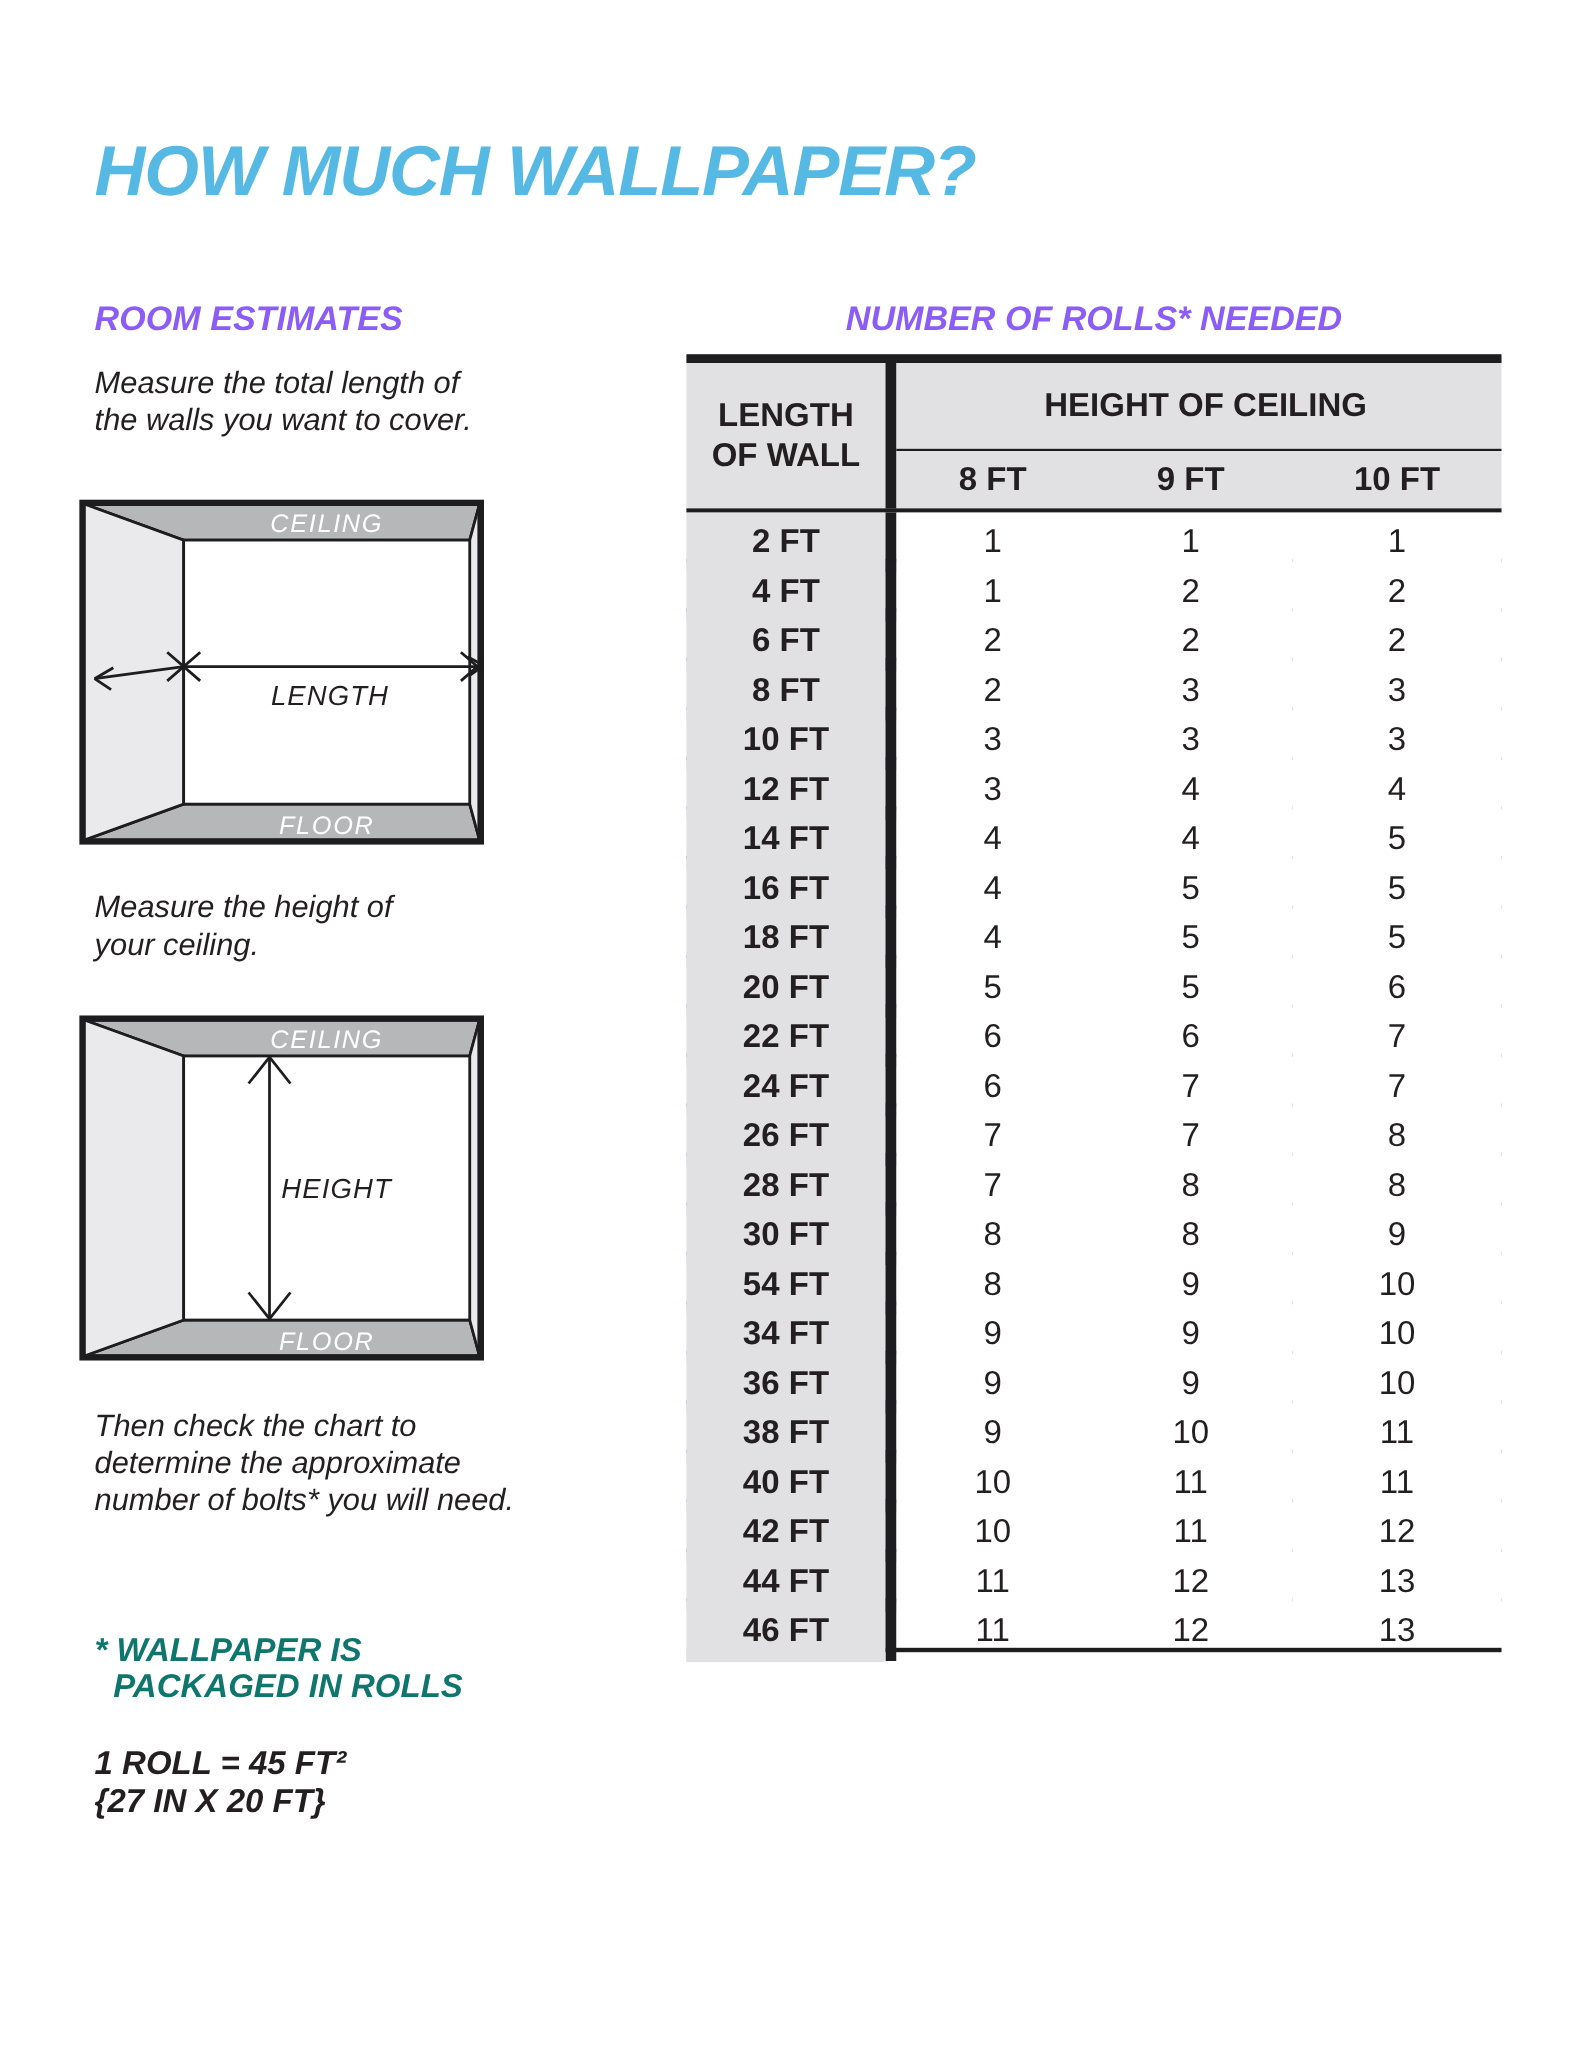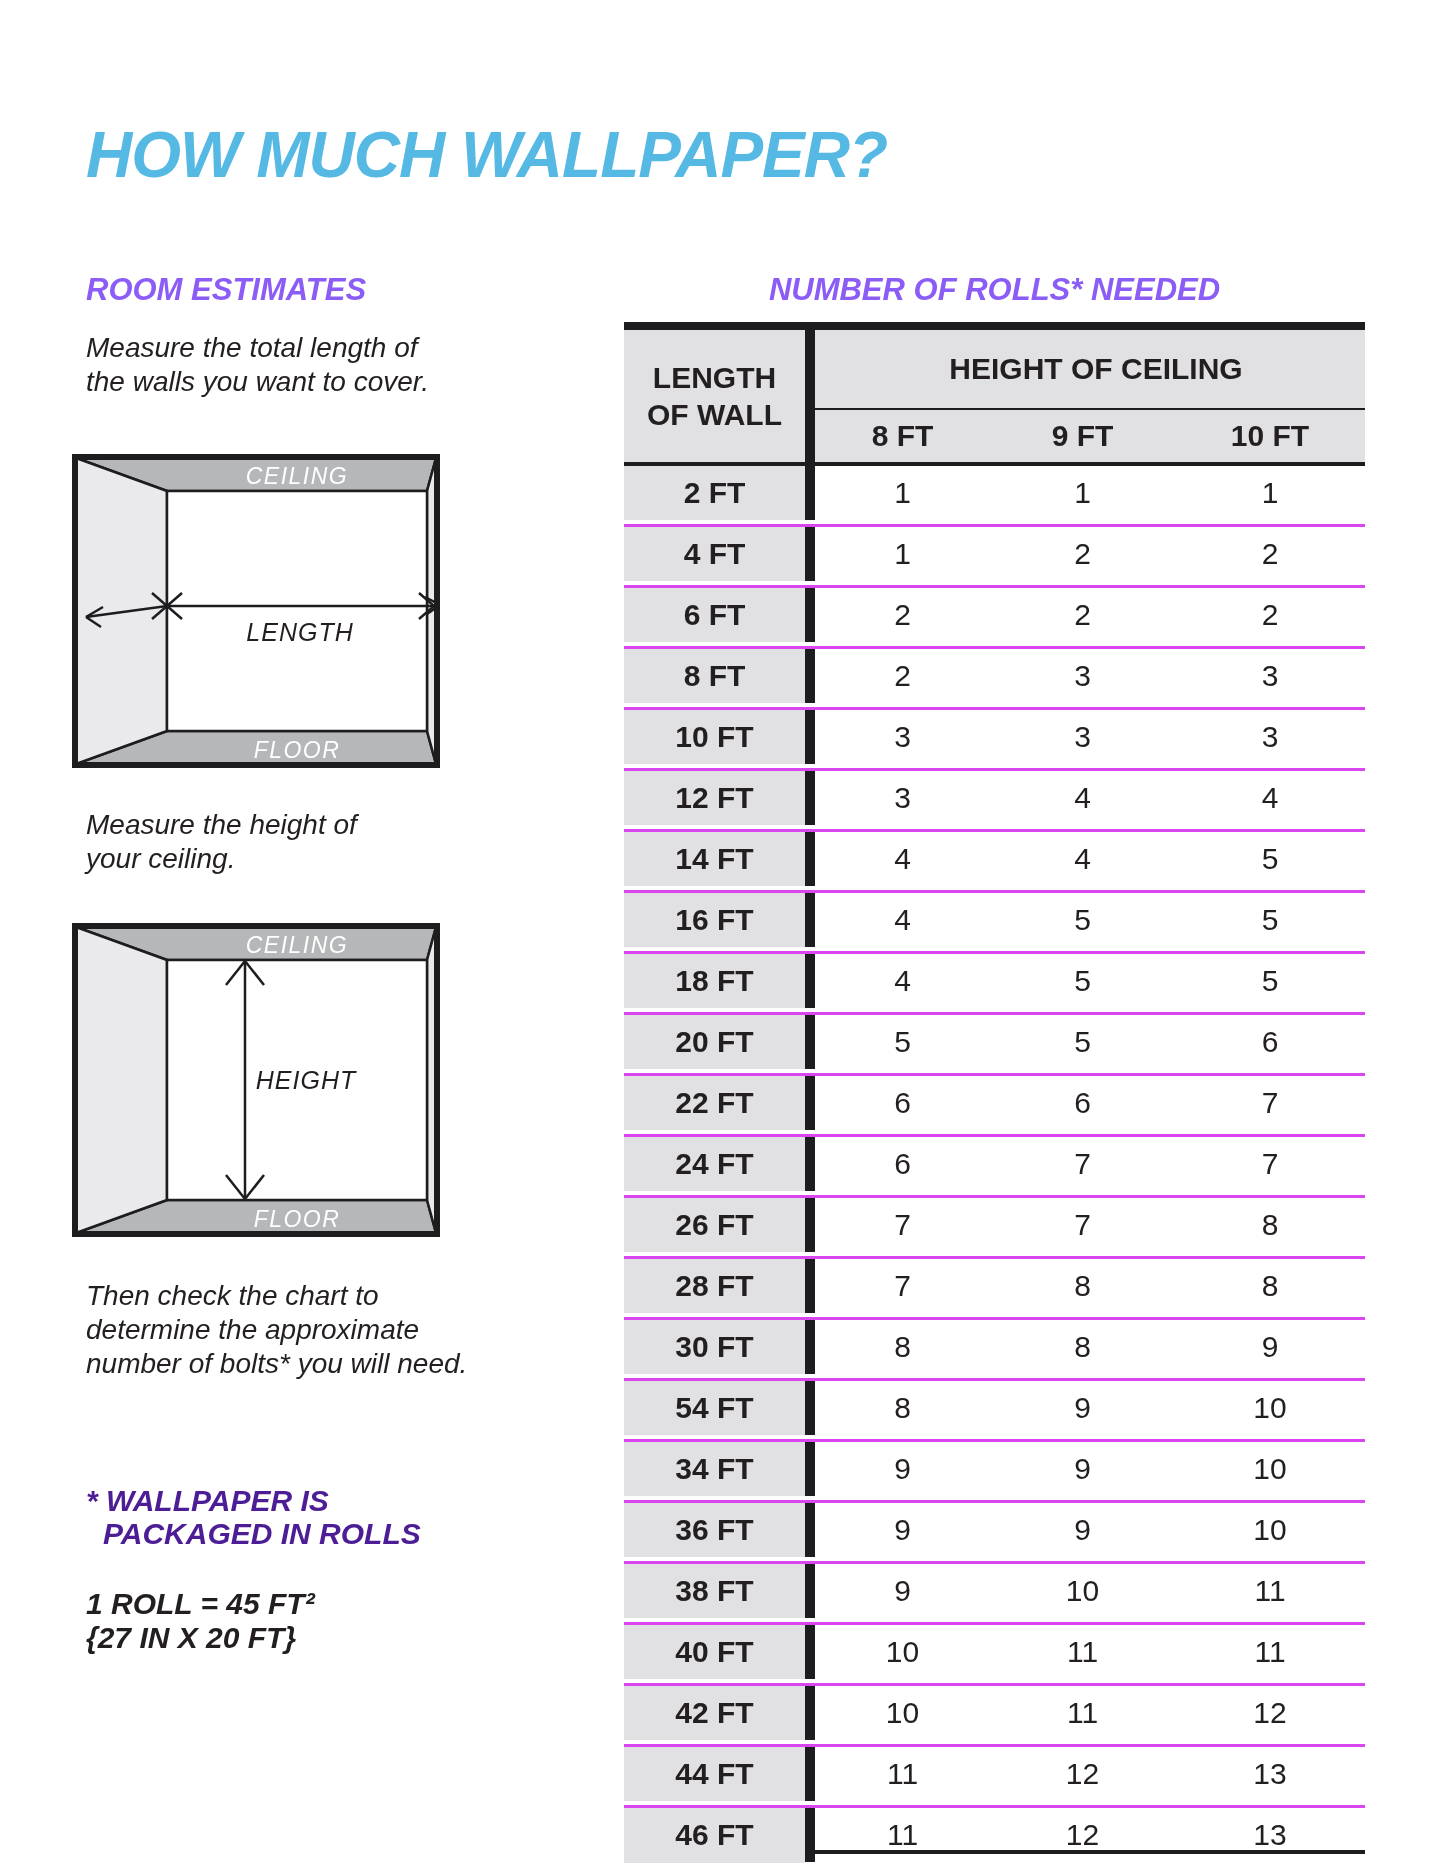--- a/index.html
+++ b/index.html
@@ -20,21 +20,21 @@
   .rolls-head { left:624px; top:272px; width:741px; text-align:center; }
 
   .body-para {
     left:86px; font-size:28px; line-height:34px; color:#231f20; white-space:pre-line;
   }
   .p1 { top:331px; }
   .p2 { top:808px; }
   .p3 { top:1279px; }
 
   .footnote {
-    left:86px; top:1484px; font-size:30px; font-weight:bold; line-height:33px; color:#4c1d95;
+    left:86px; top:1484px; font-size:30px; font-weight:bold; line-height:33px; color:#0f766e;
   }
   .fn-line2 { padding-left:17px; }
   .roll-note {
     left:86px; top:1587px; font-size:30px; font-weight:bold; line-height:34px;
     color:#231f20; white-space:pre-line;
   }
 
   .diagram { left:72px; width:438px; height:314px; }
   .diag1 { top:454px; }
   .diag2 { top:923px; }
@@ -54,21 +54,21 @@
   .th-ceiling {
     height:78px; background:#e1e1e3; display:flex; align-items:center; justify-content:center;
     font-weight:bold; font-size:30px;padding-left:12px;
   }
   .th-line { height:2px; background:#1d1d1f; }
   .th-cols { height:52px; background:#e1e1e3; display:grid; grid-template-columns:175px 185px 190px; }
   .th-col { text-align:center; line-height:52px; font-weight:bold; font-size:30px; }
   .hsep { height:4px; background:#1d1d1f; }
 
   .trow { display:grid; grid-template-columns:181px 10px 175px 185px 190px; height:42px; }
-  .trow.sep { border-top:3px solid #d946ef;margin-top:16px; }
+  .trow.sep { border-top:3px solid #d946ef; }
   .c-wall {
     background:#e1e1e3; font-weight:bold; font-size:30px;
     text-align:center; line-height:54px;
   }
   .c-div { background:#1d1d1f; }
   .c-val { background:#ffffff; font-size:30px; text-align:center; line-height:54px; }
 
   .tfoot { display:grid; grid-template-columns:181px 560px; align-items:start; }
   .stub { height:13px; background:#e1e1e3; }
   .bbar { height:4px; background:#1d1d1f; }

